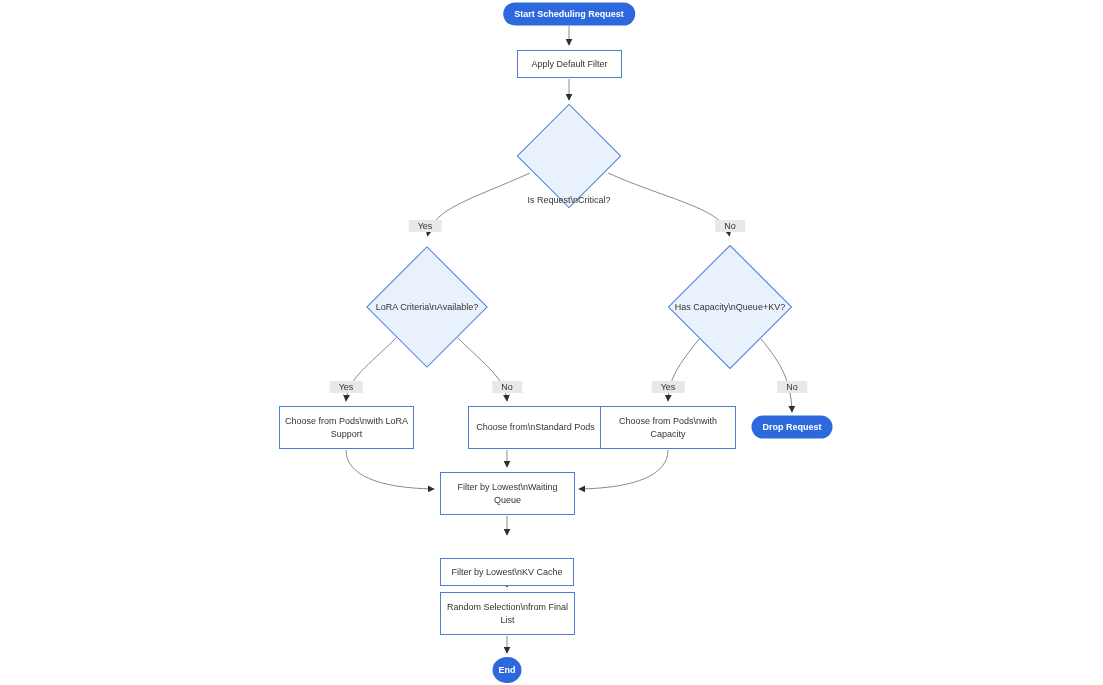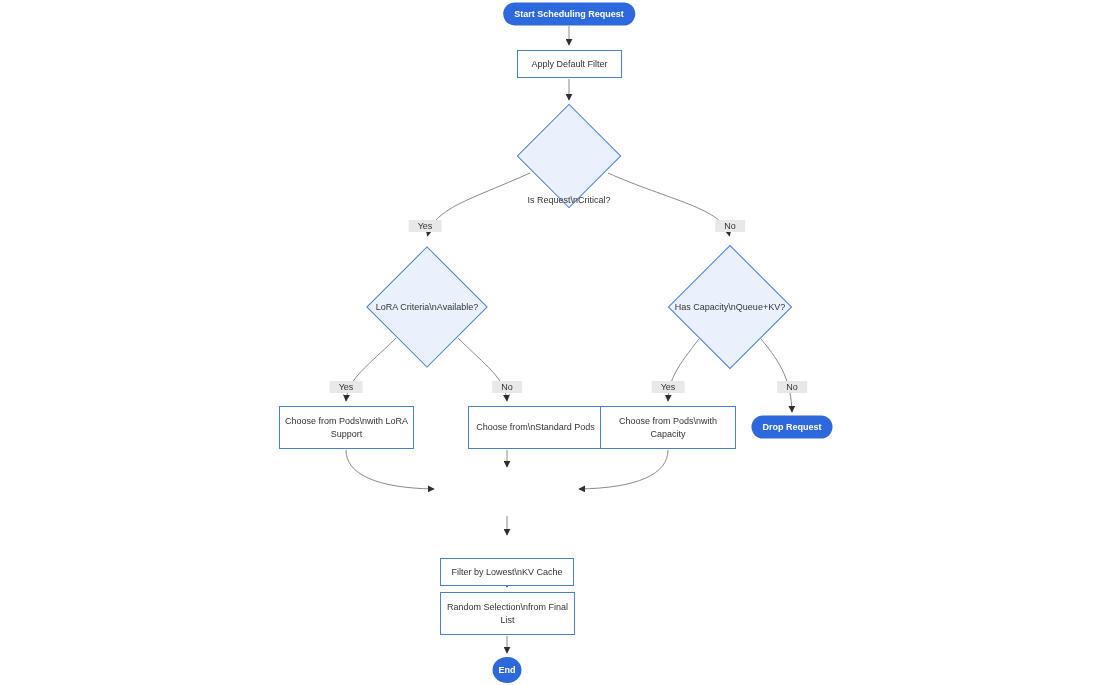--- a/index.html
+++ b/index.html
@@ -128,20 +128,23 @@
     <span>Choose from Pods\nwith LoRA Support</span>
   </div>
   <div class="node rect" style="left:440px; top:406px; width:135px; height:43px;margin-left:28px;">
     <span>Choose from\nStandard Pods</span>
   </div>
   <div class="node rect" style="left:600px; top:406px; width:136px; height:43px;">
     <span>Choose from Pods\nwith Capacity</span>
   </div>
   <div class="node pill" style="left:792px; top:427px;">Drop Request</div>
 
+  <div class="node rect" style="left:440px; top:472px; width:135px; height:43px;">
+    <span>Filter by Lowest\nWaiting Queue</span>
+  </div>
   <div class="node rect" style="left:440px; top:532px; width:134px; height:28px;margin-top:26px;">
     <span>Filter by Lowest\nKV Cache</span>
   </div>
   <div class="node rect" style="left:440px; top:592px; width:135px; height:43px;">
     <span>Random Selection\nfrom Final List</span>
   </div>
   <div class="node circle-end" style="left:507px; top:670px;">End</div>
 
   <div class="edge-label" style="left:425px; top:226px;">Yes</div>
   <div class="edge-label" style="left:730px; top:226px;">No</div>

